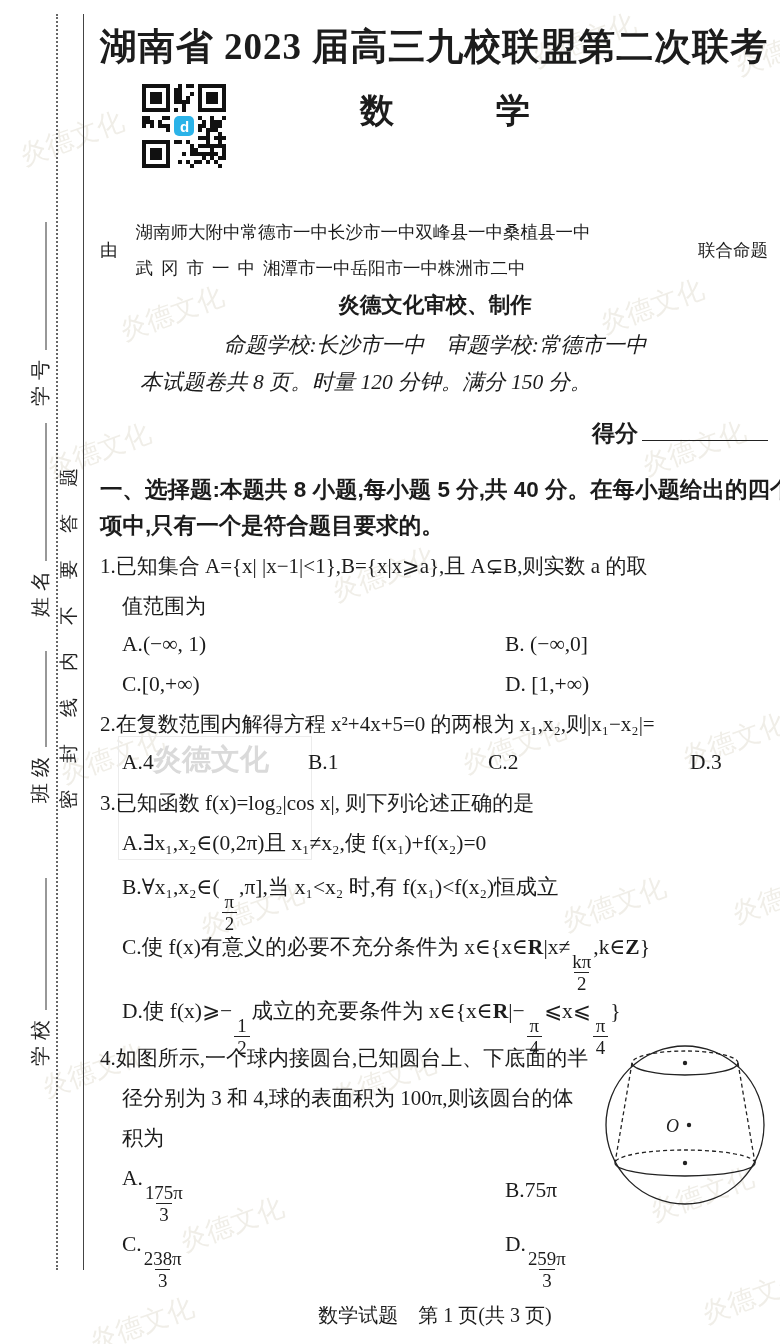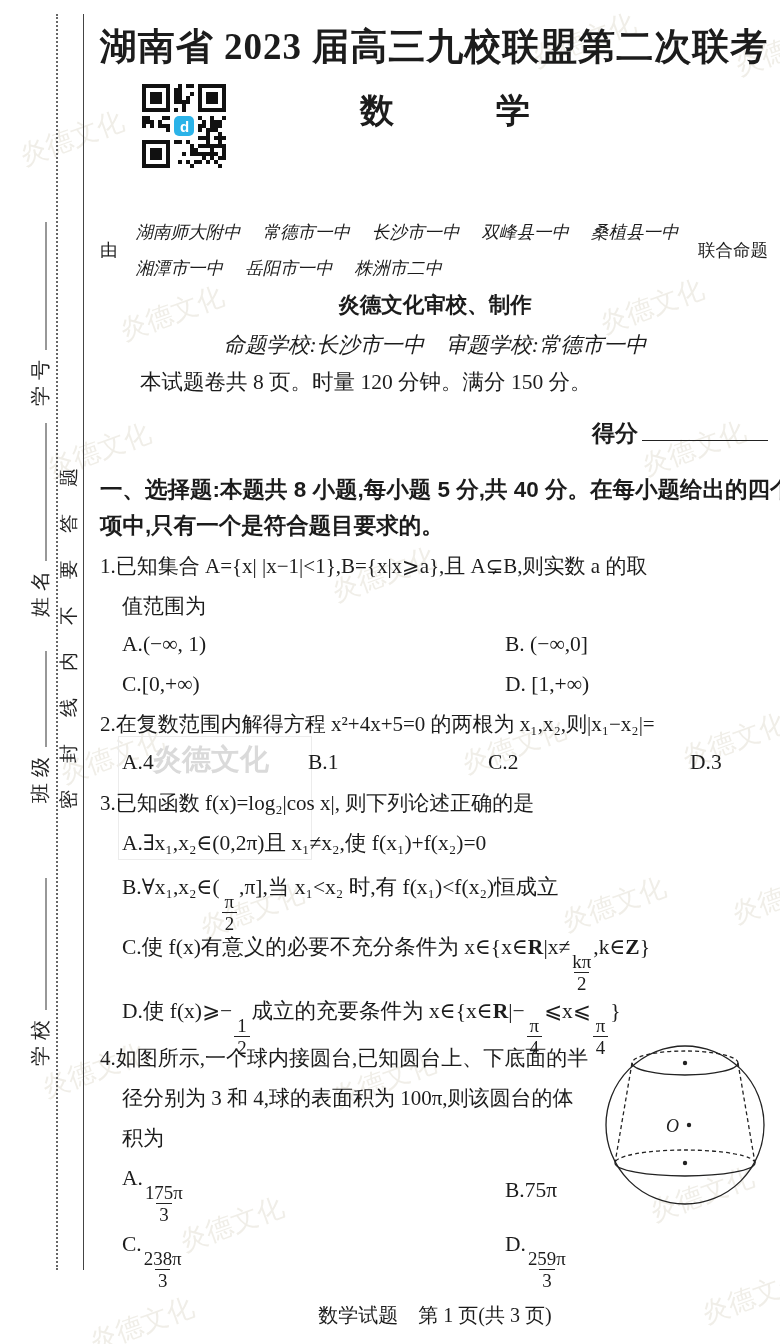--- a/index.html
+++ b/index.html
@@ -17,27 +17,27 @@
   .seal{position:absolute;left:69px;transform:translate(-50%,-50%) rotate(-90deg);
       white-space:nowrap;font-size:19px;letter-spacing:27px;color:#222;}
   
   .title{position:absolute;left:96px;top:22px;width:676px;text-align:center;
       font-size:37px;font-weight:700;letter-spacing:1px;white-space:nowrap;}
   .subject{position:absolute;left:100px;top:88px;width:690px;display:flex;justify-content:center;gap:102px;
       font-size:34px;font-weight:700;}
   .byline{position:absolute;left:100px;top:214px;width:668px;display:flex;align-items:center;font-size:17.5px;}
   .byline .by{margin-right:18px;}
   .school-rows{flex:1;}
-  .school-row{display:flex;gap:22px;white-space:nowrap;line-height:36px;font-style:italic;}
+  .school-row{display:flex;white-space:nowrap;line-height:36px;}
   .spaced{letter-spacing:8px;}
   .joint{margin-left:10px;white-space:nowrap;}
   .production{position:absolute;left:100px;top:290px;width:670px;text-align:center;
       font-family:"Liberation Sans","DejaVu Sans",sans-serif;font-weight:700;font-size:21.5px;}
   .proposer{position:absolute;left:100px;top:330px;width:670px;text-align:center;font-size:21.5px;font-style:italic;}
-  .examinfo{position:absolute;left:140px;top:367px;font-size:21.5px;}
+  .examinfo{position:absolute;left:140px;top:367px;font-size:21.5px;font-style:italic;}
   .score{position:absolute;left:592px;top:418px;font-family:"Liberation Sans","DejaVu Sans",sans-serif;
       font-weight:700;font-size:23px;}
   .score-line{display:inline-block;width:126px;border-bottom:1.6px solid #222;height:6px;margin-left:4px;}
   
   .hline{position:absolute;left:100px;width:672px;font-family:"Liberation Sans","DejaVu Sans",sans-serif;
       font-weight:700;font-size:22.5px;white-space:nowrap;}
   .qline{position:absolute;left:100px;width:672px;font-size:21px;white-space:nowrap;}
   .indent{left:122px;}
   .opt{position:absolute;font-size:21.5px;white-space:nowrap;}
   .frac{display:inline-flex;flex-direction:column;align-items:center;vertical-align:-0.75em;
@@ -226,20 +226,21 @@
   <span class="by">由</span>
   <div class="school-rows">
     <div class="school-row">
       <span>湖南师大附中</span>
       <span>常德市一中</span>
       <span>长沙市一中</span>
       <span>双峰县一中</span>
       <span>桑植县一中</span>
     </div>
     <div class="school-row">
+      <span class="spaced">武冈市一中</span>
       <span>湘潭市一中</span>
       <span>岳阳市一中</span>
       <span>株洲市二中</span>
     </div>
   </div>
   <span class="joint">联合命题</span>
 </div>
 
 <div class="production">炎德文化审校、制作</div>
 <div class="proposer">命题学校:长沙市一中　审题学校:常德市一中</div>

